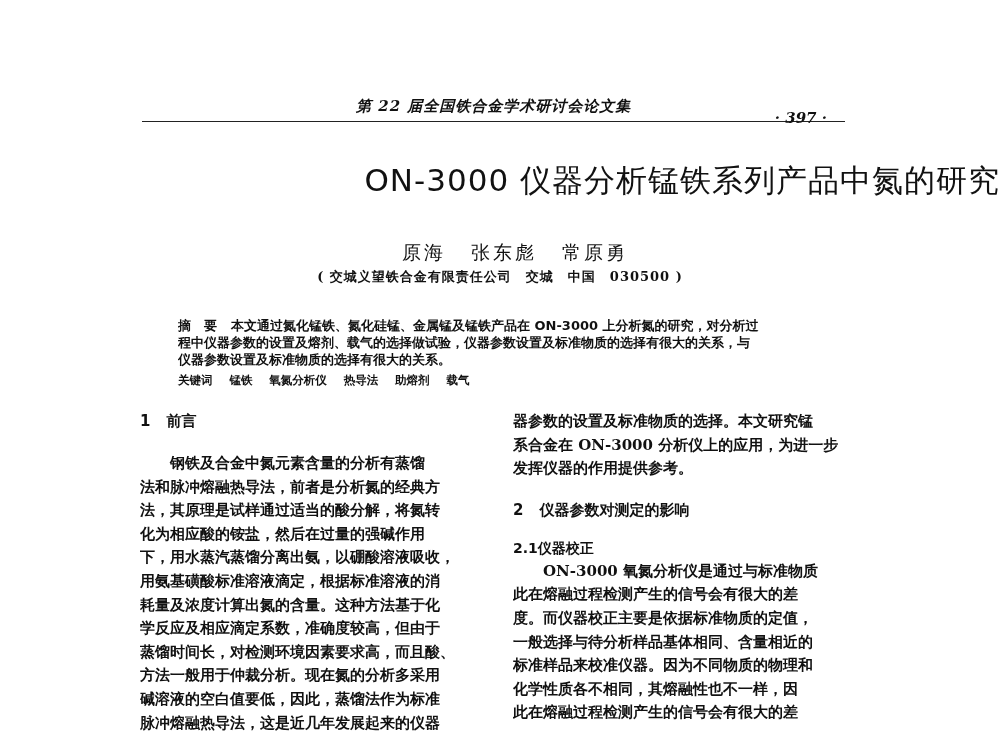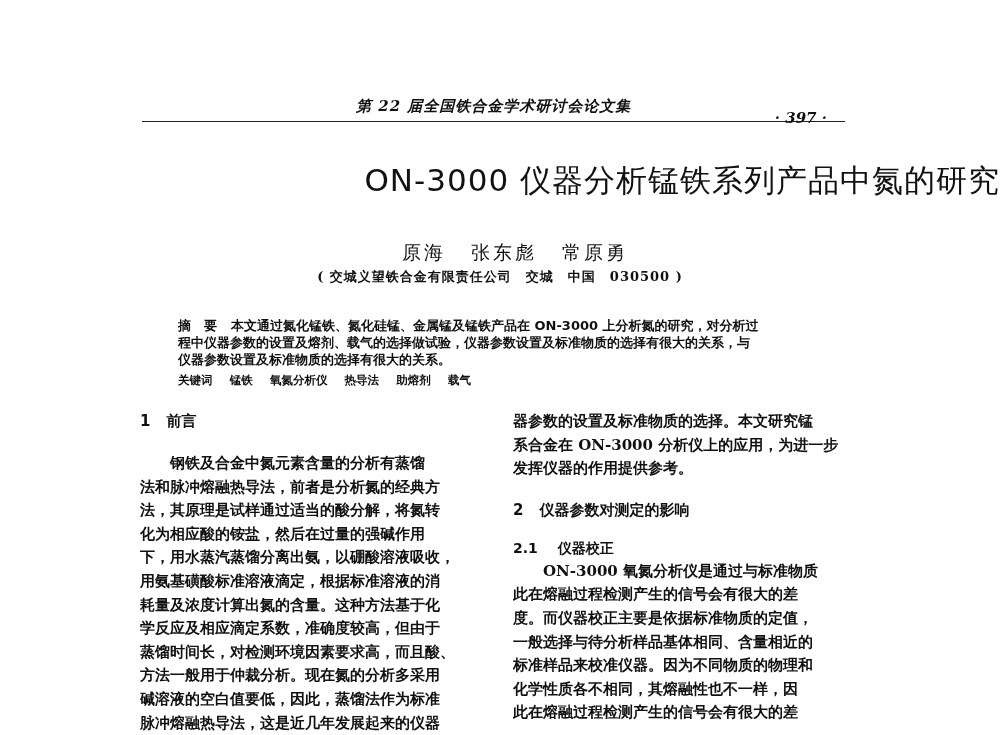--- a/index.html
+++ b/index.html
@@ -87,21 +87,21 @@
       line-height: 17px;
       font-weight: bold;
     }
     .abstract .label {
       margin-right: 14px;
     }
     .keywords {
       position: absolute;
       left: 178px;
       top: 373px;
-      font-family: Liberation Sans, sans-serif;
+      font-family: Liberation Serif, serif;
       font-size: 11.5px;
       font-weight: bold;
     }
     .keywords span { margin-right: 14px; }
     .col {
       position: absolute;
       top: 410px;
       width: 340px;
       font-size: 15px;
       line-height: 23.6px;
@@ -116,21 +116,21 @@
       height: 24px;
     }
     .section-heading .num { margin-right: 16px; }
     .subsection-heading {
       font-family: "DejaVu Sans", "Liberation Sans", sans-serif;
       font-weight: bold;
       font-size: 14px;
       margin: 0;
       height: 23px;
     }
-    .subsection-heading .num { margin-right: 20px; }
+    .subsection-heading .num { margin-right: 0; }
     .para {
       margin: 0;
       text-align: justify;
       text-justify: inter-character;
       font-weight: 600;
     }
     .line { display: block; white-space: nowrap; overflow: hidden; height: 23.6px; }
     .indent { padding-left: 30px; }
     .gap-sm { height: 12px; }
     .gap-md { height: 18px; }

